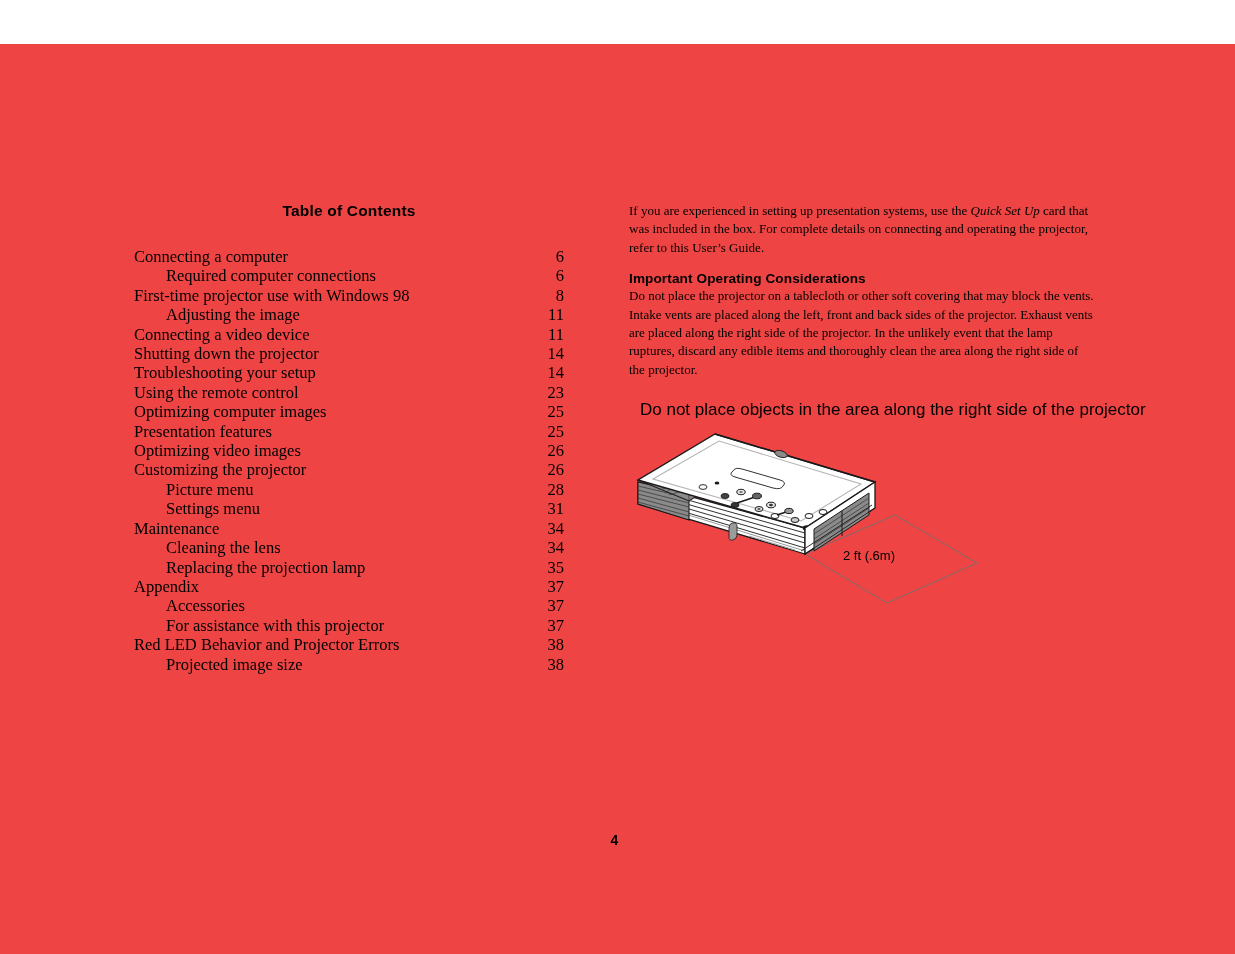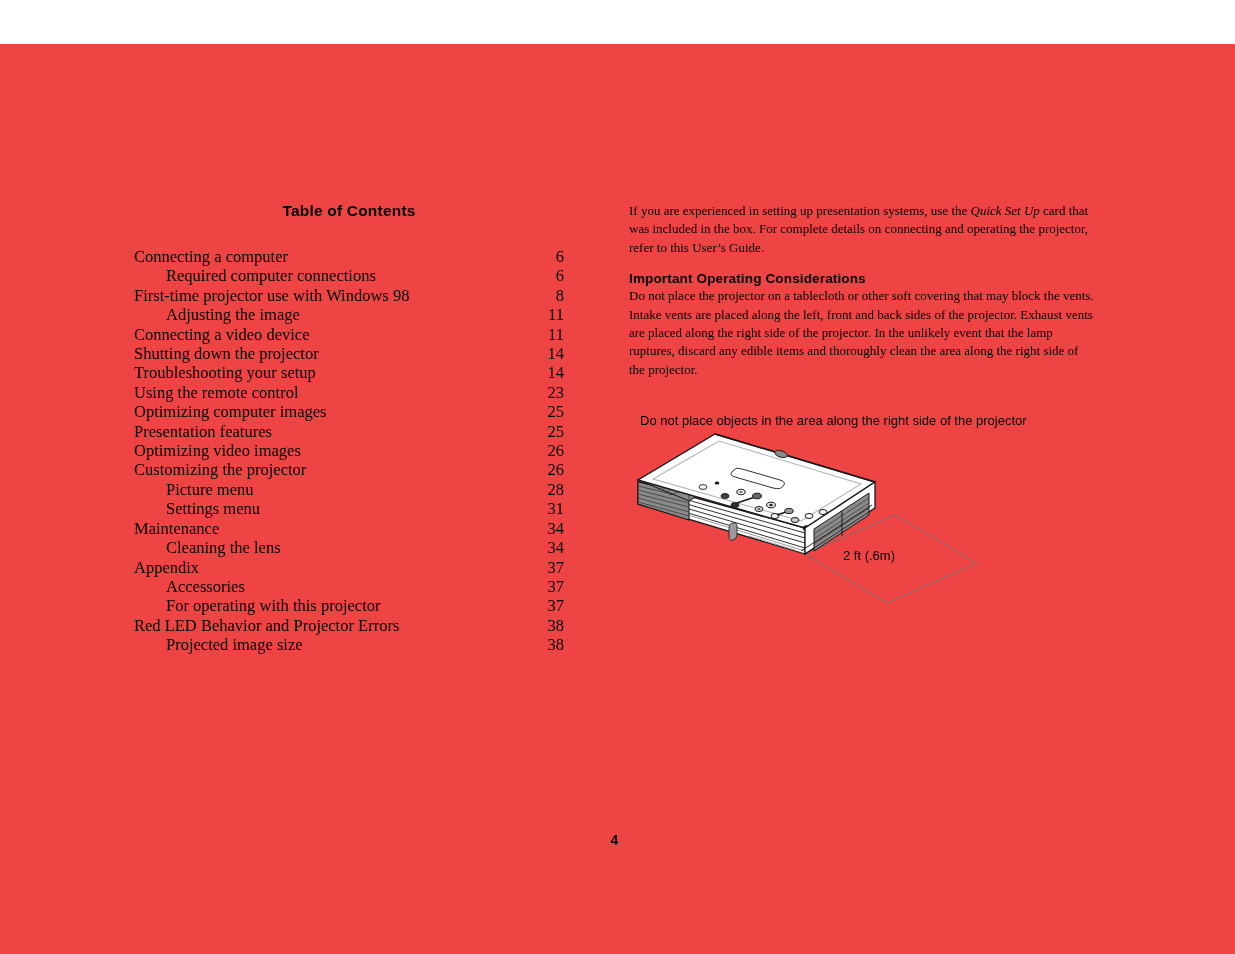--- a/index.html
+++ b/index.html
@@ -89,23 +89,23 @@
   .figure {
     position: absolute;
     left: 629px;
     top: 348px;
     width: 470px;
     height: 230px;
   }
   .fig-caption {
     position: absolute;
     left: 11px;
-    top: 21px;
+    top: 8px;
     font-family: "Liberation Sans", "DejaVu Sans", sans-serif;
-    font-size: 13px;
+    font-size: 17px;
     color: #000;
     white-space: nowrap;
   }
   .fig-svg {
     position: absolute;
     left: 0;
     top: 16px;
   }
 
   
@@ -202,32 +202,37 @@
         <div class="toc-row">
           <span class="t-label">Maintenance</span>
           <span class="t-filler"></span>
           <span class="t-page">34</span>
         </div>
         <div class="toc-row indent">
           <span class="t-label">Cleaning the lens</span>
           <span class="t-filler"></span>
           <span class="t-page">34</span>
         </div>
+        <div class="toc-row indent">
+          <span class="t-label">Replacing the projection lamp</span>
+          <span class="t-filler"></span>
+          <span class="t-page">35</span>
+        </div>
         <div class="toc-row">
           <span class="t-label">Appendix</span>
           <span class="t-filler"></span>
           <span class="t-page">37</span>
         </div>
         <div class="toc-row indent">
           <span class="t-label">Accessories</span>
           <span class="t-filler"></span>
           <span class="t-page">37</span>
         </div>
         <div class="toc-row indent">
-          <span class="t-label">For operating with this projector</span>
+          <span class="t-label">For assistance with this projector</span>
           <span class="t-filler"></span>
           <span class="t-page">37</span>
         </div>
         <div class="toc-row">
           <span class="t-label">Red LED Behavior and Projector Errors</span>
           <span class="t-filler"></span>
           <span class="t-page">38</span>
         </div>
         <div class="toc-row indent">
           <span class="t-label">Projected image size</span>

